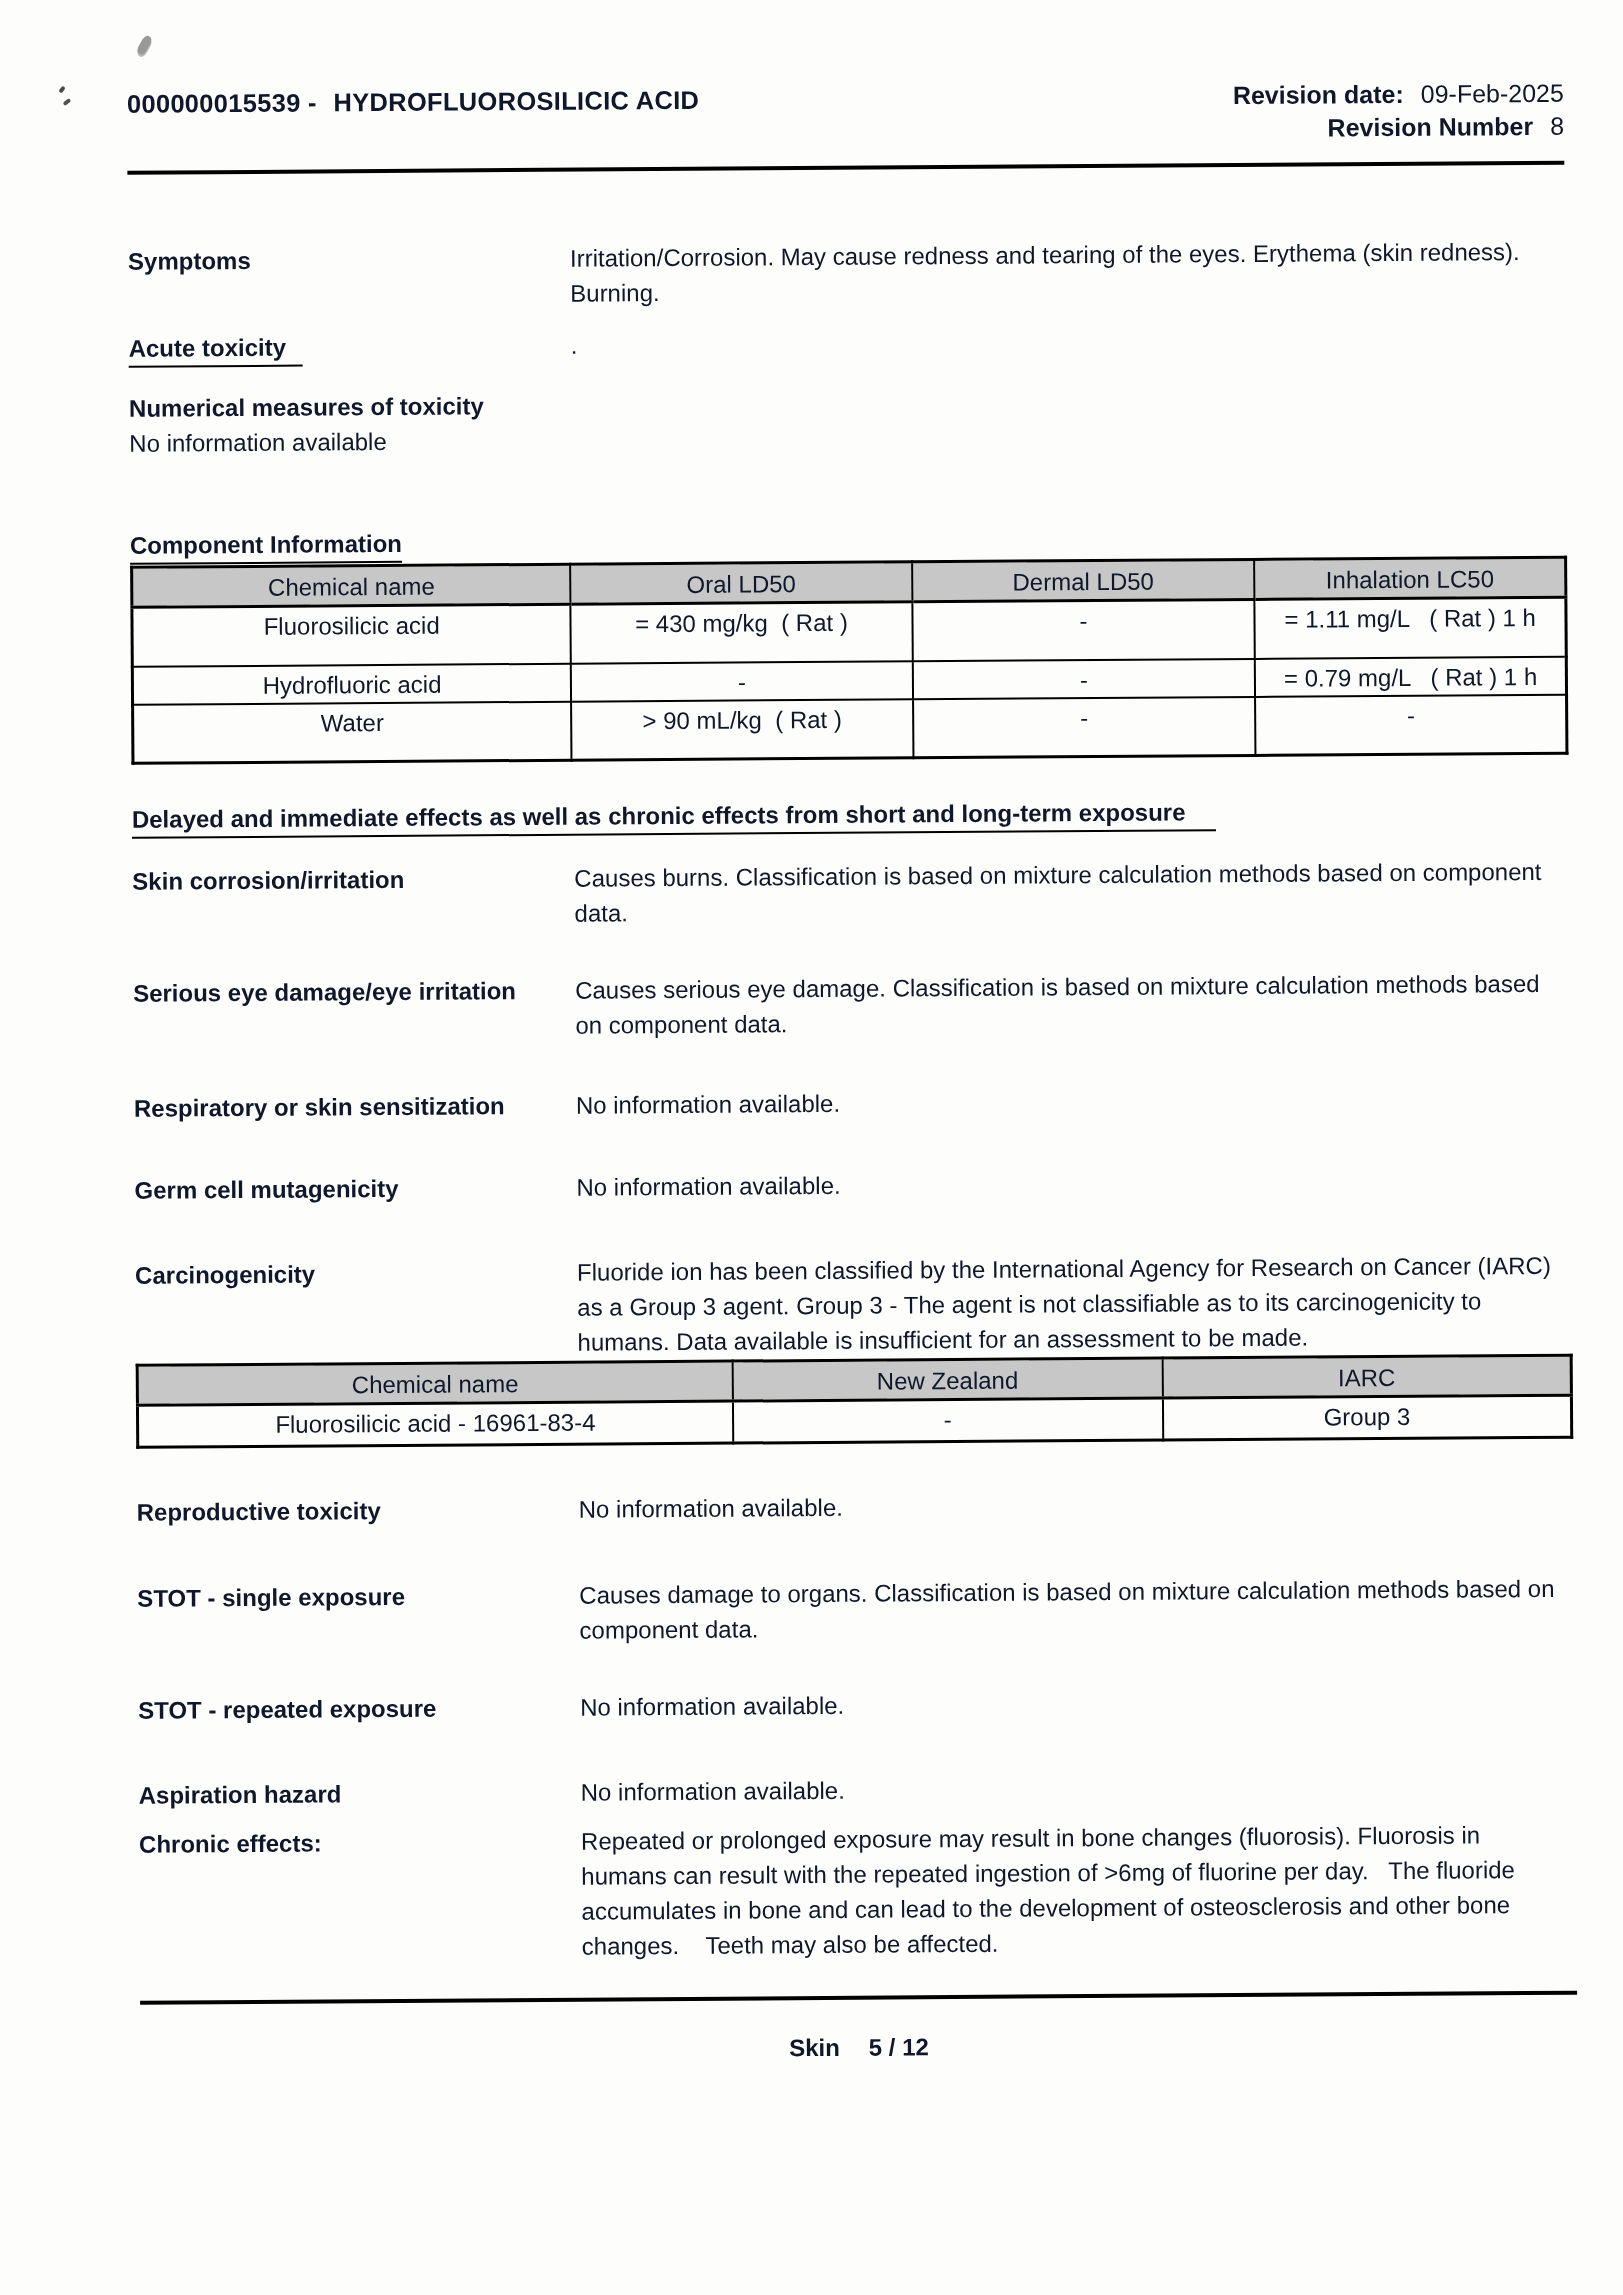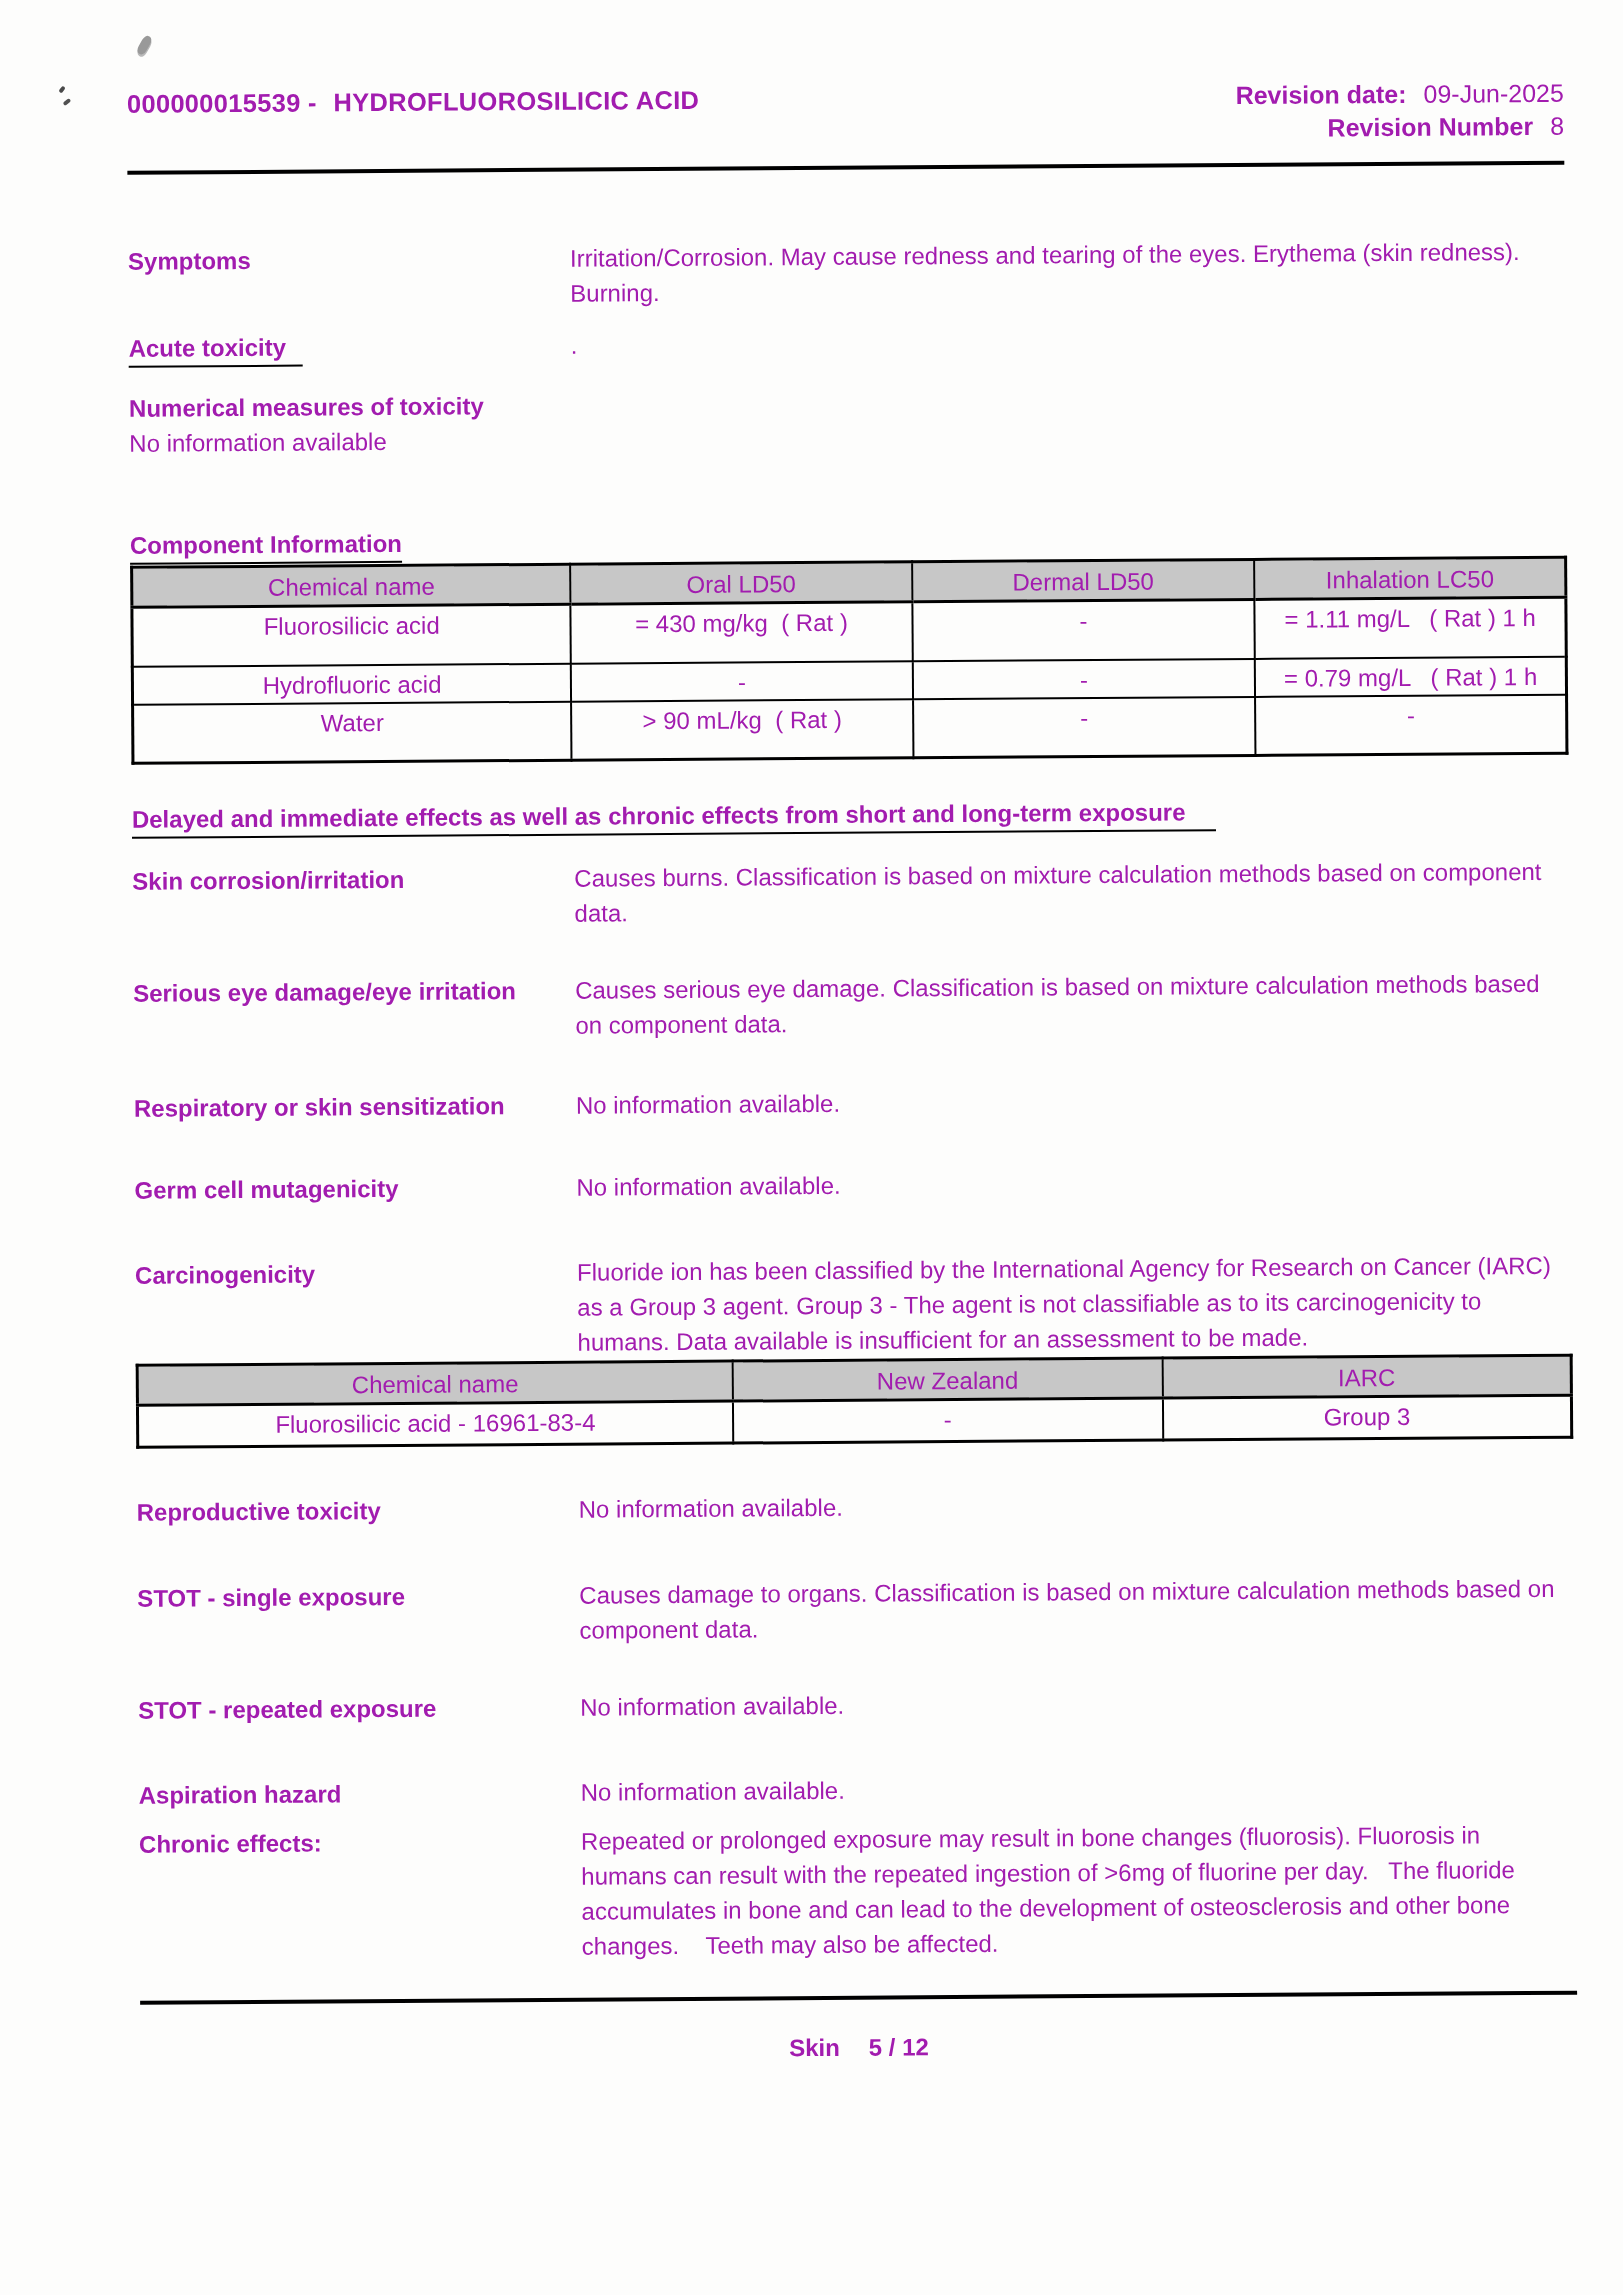--- a/index.html
+++ b/index.html
@@ -5,21 +5,21 @@
   html, body { margin: 0; padding: 0; background: #e8e8e8; }
   .page {
     position: relative;
     width: 1623px;
     height: 2295px;
     background: #fdfdfc;
     overflow: hidden;
     font-family: "Liberation Sans", "DejaVu Sans", sans-serif;
     font-size: 24px;
     line-height: 35px;
-    color: #a21caf;
+    color: #0f172a;
   }
   .content {
     position: absolute;
     left: 0; top: 0;
     width: 1623px;
     padding: 82px 58px 0 128px;
     box-sizing: border-box;
     transform: rotate(-0.4deg);
     transform-origin: 812px 262px;
   }
@@ -86,21 +86,21 @@
   <div class="content">
 
     <div class="doc-header">
       <div class="doc-title">
         <span>000000015539 -</span>
         <span class="product">HYDROFLUOROSILICIC ACID</span>
       </div>
       <div class="rev">
         <div class="rev-line">
           <span class="rev-label">Revision date:</span>
-          <span>09-Jun-2025</span>
+          <span>09-Feb-2025</span>
         </div>
         <div class="rev-line">
           <span class="rev-label">Revision Number</span>
           <span>8</span>
         </div>
       </div>
     </div>
 
     <div class="rule"></div>
 

